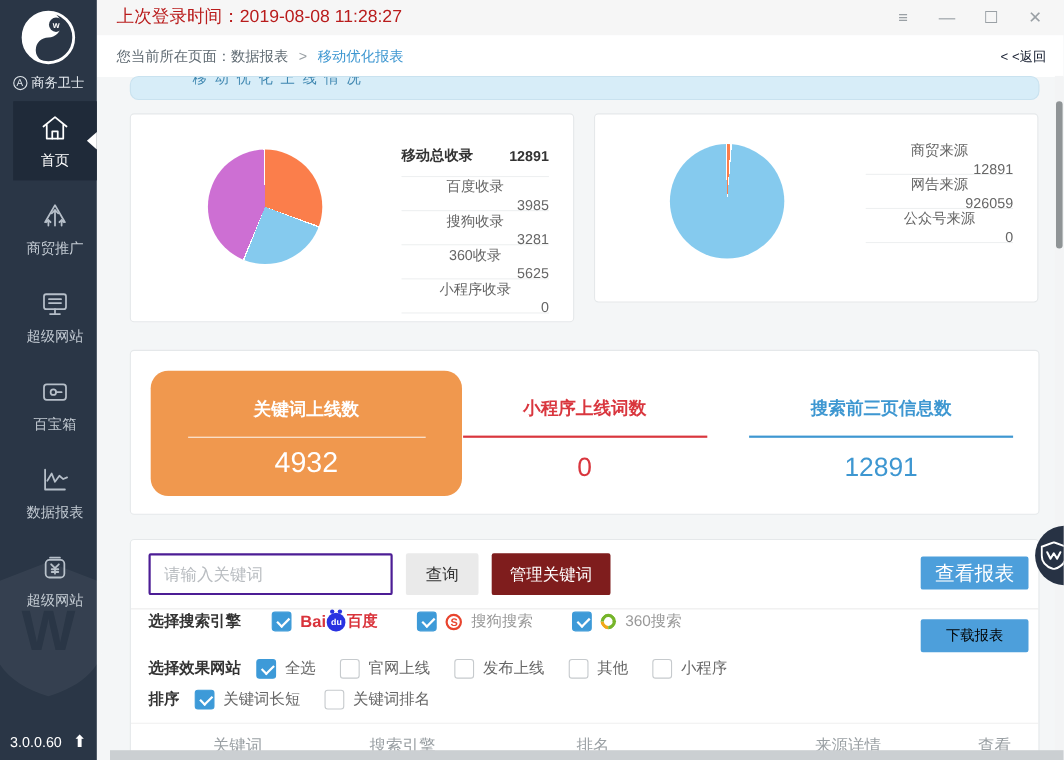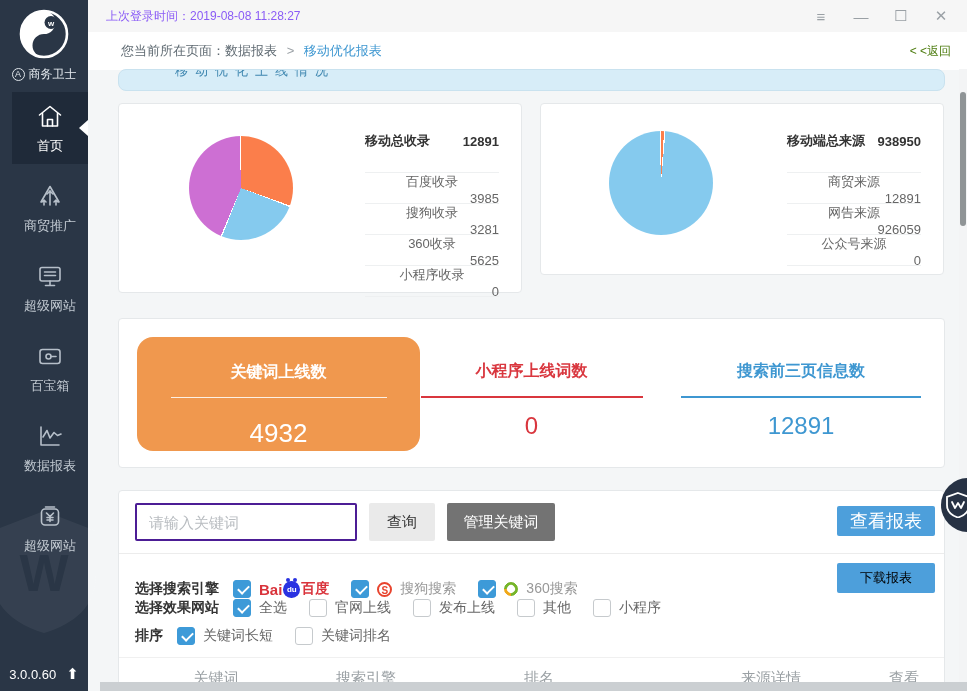--- a/index.html
+++ b/index.html
@@ -18,68 +18,68 @@
   .nav-item.active { background:#1f2a39; color:#fff; }
   .nav-item.active .notch { position:absolute; right:0; top:50%; margin-top:-8px; width:0; height:0; border-top:8px solid transparent; border-bottom:8px solid transparent; border-right:9px solid #ffffff; }
   .nav-icon { width:30px; height:30px; }
   .nav-icon svg { width:30px; height:30px; stroke:#b6bfc9; fill:none; stroke-width:1.6; stroke-linecap:round; stroke-linejoin:round; }
   .nav-item.active .nav-icon svg { stroke:#ffffff; }
   .watermark { position:absolute; bottom:55px; left:-14px; opacity:.05; }
   .version-row { position:absolute; bottom:8px; left:0; width:88px; display:flex; align-items:center; justify-content:center; gap:10px; color:#ffffff; font-size:13px; }
   .up-arrow { font-size:15px; color:#fff; cursor:pointer; }
   
   .titlebar { position:absolute; left:88px; top:0; right:0; height:32px; background:#f6f6f6; }
-  .last-login { position:absolute; left:18px; top:0; line-height:32px; font-size:12px; color:#8b5cf6; }
+  .last-login { position:absolute; left:18px; top:0; line-height:32px; font-size:16px; color:#b91c1c; }
   .win-controls { position:absolute; right:6px; top:0; height:32px; display:flex; align-items:center; }
   .win-btn { width:40px; text-align:center; color:#9aa0a5; font-size:15px; cursor:pointer; }
-  .breadcrumb-bar { position:absolute; left:88px; top:32px; right:0; height:38px; background:#ffffff; line-height:38px; font-size:13px; color:#5f6a72; padding-left:33px; }
+  .breadcrumb-bar { position:absolute; left:88px; top:32px; right:0; height:38px; background:#ffffff; line-height:38px; font-size:13px; color:#5f6a72; padding-left:18px; }
   .crumb-current { color:#3e97d1; cursor:pointer; }
   .crumb-sep { color:#9aa0a5; margin:0 6px; }
-  .back-link { position:absolute; right:16px; top:0; color:#4d7c0f; font-size:12px; cursor:pointer; }
+  .back-link { position:absolute; right:16px; top:0; color:#0f172a; font-size:12px; cursor:pointer; }
   
   .banner { position:absolute; left:118px; top:69px; width:827px; height:22px; background:#d7edf8; border:1px solid #c9e2ef; border-radius:8px; overflow:hidden; z-index:1; }
   .banner-text { display:block; margin-top:-8px; padding-left:56px; font-size:13px; letter-spacing:7px; color:#3f87b0; white-space:nowrap; }
   
   .card { position:absolute; background:#fff; border:1px solid #e5e8ea; border-radius:4px; }
   .card-pie-1 { left:118px; top:103px; width:404px; height:190px; }
   .card-pie-2 { left:540px; top:103px; width:404px; height:172px; }
   .pie { position:absolute; width:104px; height:104px; border-radius:50%; }
   .pie1 { left:70px; top:32px; }
   .pie2 { left:68px; top:27px; }
   .legend { position:absolute; left:246px; right:22px; top:24px; font-size:13px; }
-  .legend-title-row { display:flex; justify-content:space-between; align-items:center; font-weight:bold; color:#333; padding:4px 0 22px 0; border-bottom:1px solid #eef0f1; }
+  .legend-title-row { display:flex; justify-content:space-between; align-items:center; font-weight:bold; color:#333; padding:4px 0 10px 0; border-bottom:1px solid #eef0f1; }
   .legend-row { display:flex; align-items:center; height:31px; border-bottom:1px solid #eef0f1; color:#666;flex-direction:column; }
   .swatch { width:13px; height:13px; border-radius:3px; margin-right:9px; }
   .legend-val { margin-left:auto; }
   
   .card-stats { left:118px; top:318px; width:827px; height:150px; }
   .stat-filled { position:absolute; left:18px; top:18px; width:283px; height:114px; border-radius:16px; color:#fff; text-align:center; }
   .stat-filled .stat-label { font-size:16px; font-weight:bold; margin-top:25px; }
   .stat-filled .stat-line { width:216px; height:1px; background:rgba(255,255,255,.85); margin:14px auto 0; }
-  .stat-filled .stat-value { font-size:26px; margin-top:20px; }
+  .stat-filled .stat-value { font-size:26px; margin-top:7px; }
   .stat-plain { position:absolute; top:42px; text-align:center; }
   .stat-plain .stat-label { font-size:16px; font-weight:bold; }
   .stat-plain .stat-line { height:2px; margin:14px auto 0; }
   .stat-plain .stat-value { font-size:24px; margin-top:14px; }
   .stat-2 { left:300px; width:225px; }
   .stat-2 .stat-line { width:222px; }
   .stat-3 { left:560px; width:244px; }
   .stat-3 .stat-line { width:240px; }
   
   .card-query { left:118px; top:490px; width:827px; height:210px; }
   .kw-input { position:absolute; left:16px; top:12px; width:222px; height:38px; border:2px solid #4c1d95; border-radius:2px; padding:0 12px; font-size:15px; color:#333; outline:none; font-family:inherit; }
   .kw-input::placeholder { color:#b8bcc0; }
   .btn { position:absolute; border:none; border-radius:2px; font-size:15px; cursor:pointer; font-family:inherit; }
   .btn-query { left:250px; top:12px; width:66px; height:38px; background:#eaeaea; color:#333; }
   .btn-manage { left:328px; top:12px; width:108px; height:38px; background:#4d9fdb; color:#fff; }
   .btn-view { left:718px; top:15px; width:98px; height:30px; background:#4d9fdb; color:#fff; font-size:18px; }
   .btn-download { left:718px; top:72px; width:98px; height:30px; background:#4d9fdb; color:#000000; font-size:13px; }
   .q-divider { position:absolute; left:0; right:0; top:62px; border-top:1px solid #ececec; }
   .filter-row { position:absolute; left:16px; display:flex; align-items:center; font-size:14px; }
-  .row-engines { top:84px; height:28px; }
+  .row-engines { top:60px; height:28px;gap:14px; }
   .row-sites { top:104px; height:26px; }
   .row-sort { top:132px; height:26px; }
   .filter-label { font-weight:bold; color:#333; margin-right:14px; }
   .cb { width:18px; height:18px; border:1px solid #c6cacd; border-radius:3px; background:#fff; position:relative; cursor:pointer; flex:none; }
   .cb.checked { background:#3d9ad8; border-color:#3d9ad8; }
   .cb.checked::after { content:""; position:absolute; left:4px; top:4px; width:9px; height:5px; border-left:2px solid #fff; border-bottom:2px solid #fff; transform:rotate(-45deg); }
   .cb-item { display:flex; align-items:center; gap:8px; margin-right:22px; color:#666; }
   .cb-item .cb-text { color:#666; }
   
   .baidu-logo { display:flex; align-items:center; gap:1px; }
@@ -244,24 +244,20 @@
       <span class="swatch" style="background-color: rgb(123, 110, 214);"></span>
       <span>小程序收录</span>
       <span class="legend-val">0</span>
     </div>
   </div>
 </div>
 
 <div class="card card-pie-2">
   <div class="pie pie2" style="background: conic-gradient(rgb(251, 126, 75) 0deg, rgb(251, 126, 75) 3.3425deg, rgb(255, 255, 255) 3.3425deg, rgb(255, 255, 255) 4.9425deg, rgb(133, 202, 238) 4.9425deg, rgb(133, 202, 238) 358.4deg, rgb(255, 255, 255) 358.4deg, rgb(255, 255, 255) 360deg);"></div>
   <div class="legend">
-    <div class="legend-title-row">
-      <span>移动端总来源</span>
-      <span>938950</span>
-    </div>
     <div class="legend-row">
       <span class="swatch" style="background-color: rgb(251, 126, 75);"></span>
       <span>商贸来源</span>
       <span class="legend-val">12891</span>
     </div>
     <div class="legend-row">
       <span class="swatch" style="background-color: rgb(133, 202, 238);"></span>
       <span>网告来源</span>
       <span class="legend-val">926059</span>
     </div>
@@ -287,21 +283,21 @@
   <div class="stat-plain stat-3">
     <div class="stat-label" style="color: rgb(62, 151, 209);">搜索前三页信息数</div>
     <div class="stat-line" style="background-color: rgb(62, 151, 209);"></div>
     <div class="stat-value" style="color: rgb(62, 151, 209);">12891</div>
   </div>
 </div>
 
 <div class="card card-query">
   <input class="kw-input" type="text" placeholder="请输入关键词" style="">
   <button class="btn btn-query">查询</button>
-  <button class="btn btn-manage" style="background-color: #737373;">管理关键词</button>
+  <button class="btn btn-manage" style="background-color: #7f1d1d;">管理关键词</button>
   <button class="btn btn-view" style="background-color: rgb(77, 159, 219);">查看报表</button>
   <button class="btn btn-download" style="background-color: rgb(77, 159, 219);">下载报表</button>
   <div class="q-divider"></div>
 
   <div class="filter-row row-engines">
     <span class="filter-label">选择搜索引擎</span>
     <span class="cb-item">
       <span class="cb checked"></span>
       <span class="baidu-logo">
         <span class="baidu-bai">Bai</span>

